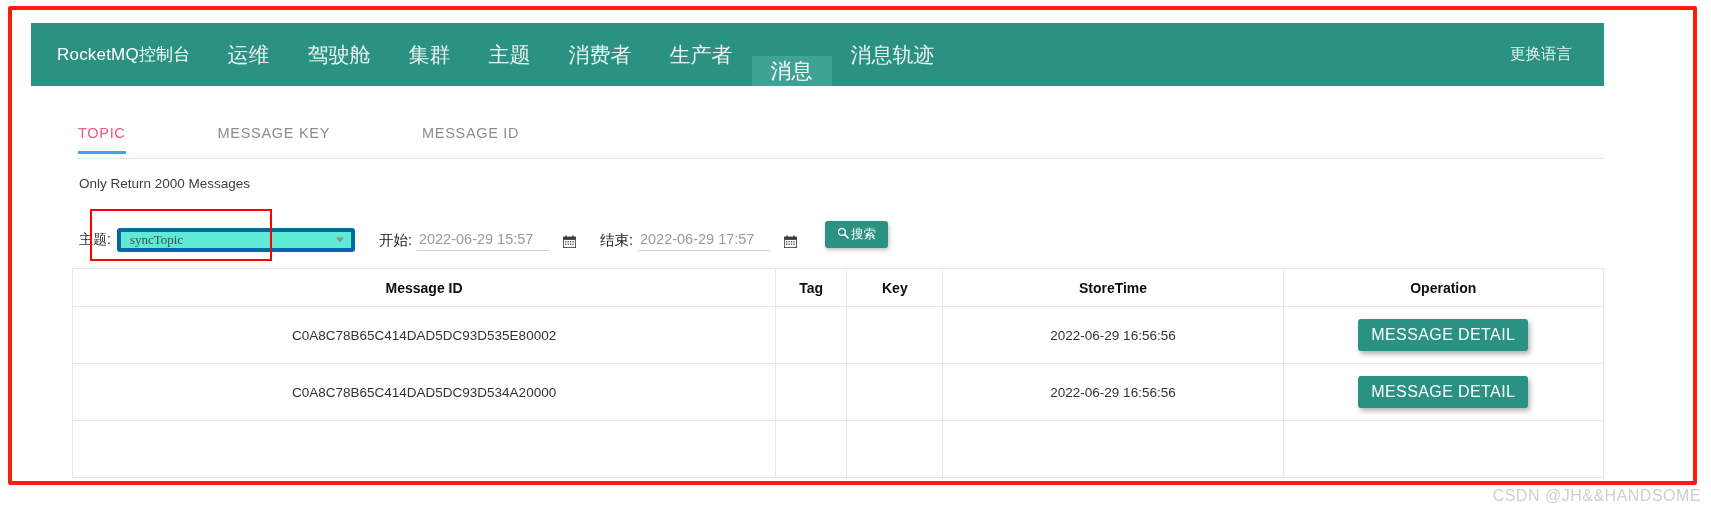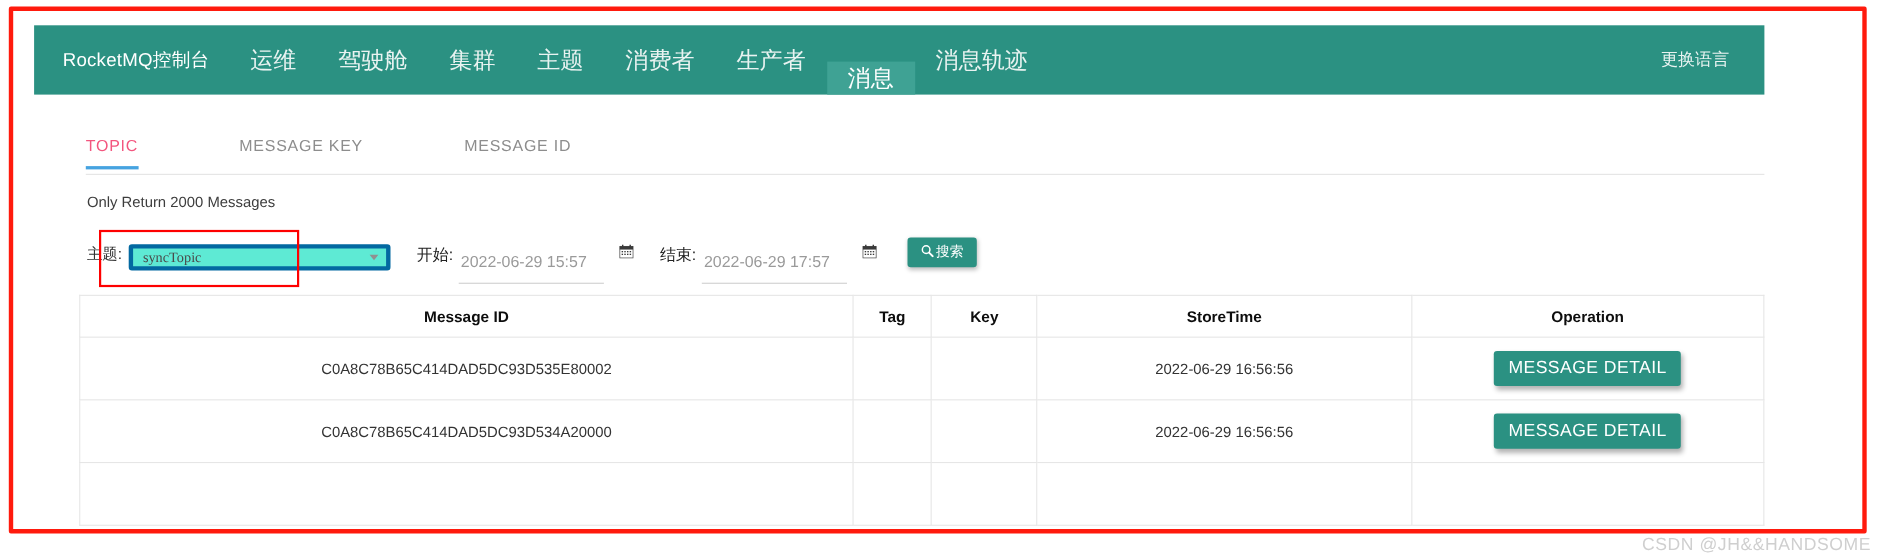--- a/index.html
+++ b/index.html
@@ -126,20 +126,21 @@
     white-space: nowrap;
   }
 
   
   #filter-row {
     position: absolute;
     left: 67px;
     top: 212px;
     height: 36px;
     display: flex;
+    align-items: center;
     white-space: nowrap;
   }
   .field-label {
     font-size: 14px;
     color: #303030;
     margin-right: 6px;
   }
   .select-box {
     position: relative;
     width: 238px;

